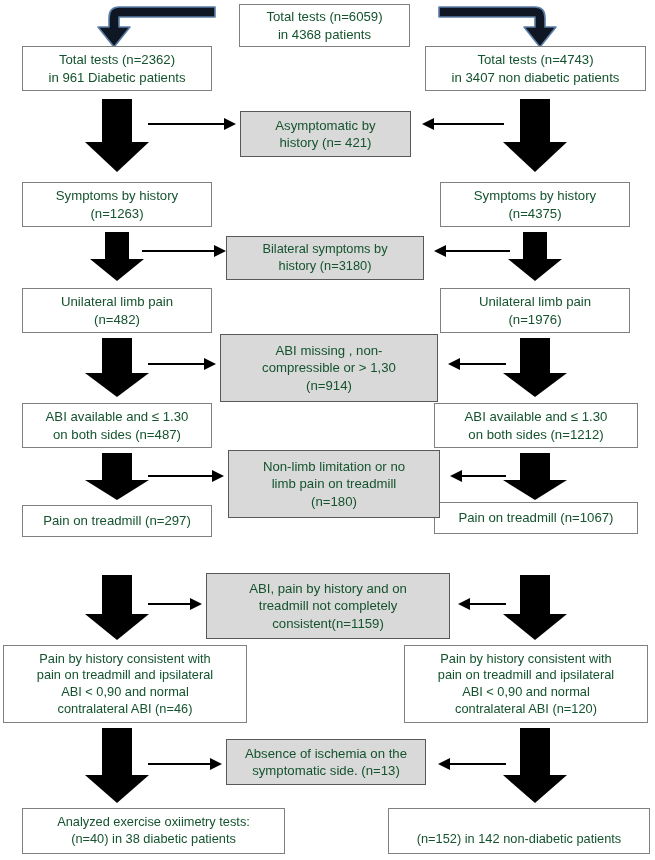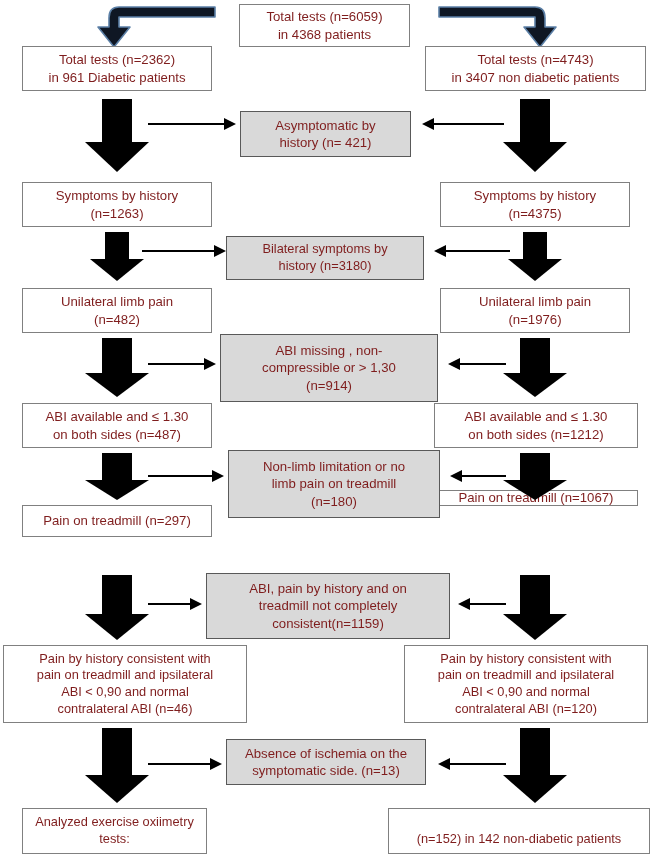--- a/index.html
+++ b/index.html
@@ -16,21 +16,21 @@
   }
   .box{
     position:absolute;
     box-sizing:border-box;
     display:flex;
     align-items:center;
     justify-content:center;
     text-align:center;
     background:#ffffff;
     border:1px solid #7f7f7f;
-    color:#7f1d1d;
+    color:#14532d;
     line-height:1.30;
     padding:2px 4px;
   }
   .box.white{background:#ffffff;border:1px solid #808080;}
   .box.gray{background:#d9d9d9;border:1px solid #595959;}
   .box .txt{display:block;width:100%;}
   .s13{font-size:13.2px;}
   .s125{font-size:12.8px;}
 
   
@@ -115,23 +115,24 @@
 
   <div class="box white s125" style="left:3px;top:645px;width:244px;height:78px;">
     <span class="txt">
       <span>Pain by history consistent with</span><br>
       <span>pain on treadmill and  ipsilateral</span><br>
       <span>ABI &lt; 0,90 and normal</span><br>
       <span>contralateral ABI (n=46)</span>
     </span>
   </div>
 
-  <div class="box white s125" style="left:22px;top:808px;width:185px;height:46px;align-items:center;">
+  <div class="box white s125" style="left:22px;top:808px;width:263px;height:46px;align-items:center;">
     <span class="txt">
       <span>Analyzed exercise oxiimetry tests:</span><br>
+      <span>(n=40) in 38 diabetic patients</span>
     </span>
   </div>
 
   <div class="box white s13" style="left:425px;top:46px;width:221px;height:45px;">
     <span class="txt">
       <span>Total tests (n=4743)</span><br>
       <span>in 3407 non diabetic patients</span>
     </span>
   </div>
 
@@ -149,21 +150,21 @@
     </span>
   </div>
 
   <div class="box white s13" style="left:434px;top:403px;width:204px;height:45px;">
     <span class="txt">
       <span>ABI available and ≤ 1.30</span><br>
       <span>on both sides (n=1212)</span>
     </span>
   </div>
 
-  <div class="box white s13" style="left:434px;top:490px;width:204px;height:16px;">
+  <div class="box white s13" style="left:434px;top:502px;width:204px;height:32px;">
     <span class="txt">Pain on treadmill (n=1067)</span>
   </div>
 
   <div class="box white s125" style="left:404px;top:645px;width:244px;height:78px;">
     <span class="txt">
       <span>Pain by history consistent with</span><br>
       <span>pain on treadmill and  ipsilateral</span><br>
       <span>ABI &lt; 0,90 and normal</span><br>
       <span>contralateral ABI (n=120)</span>
     </span>

